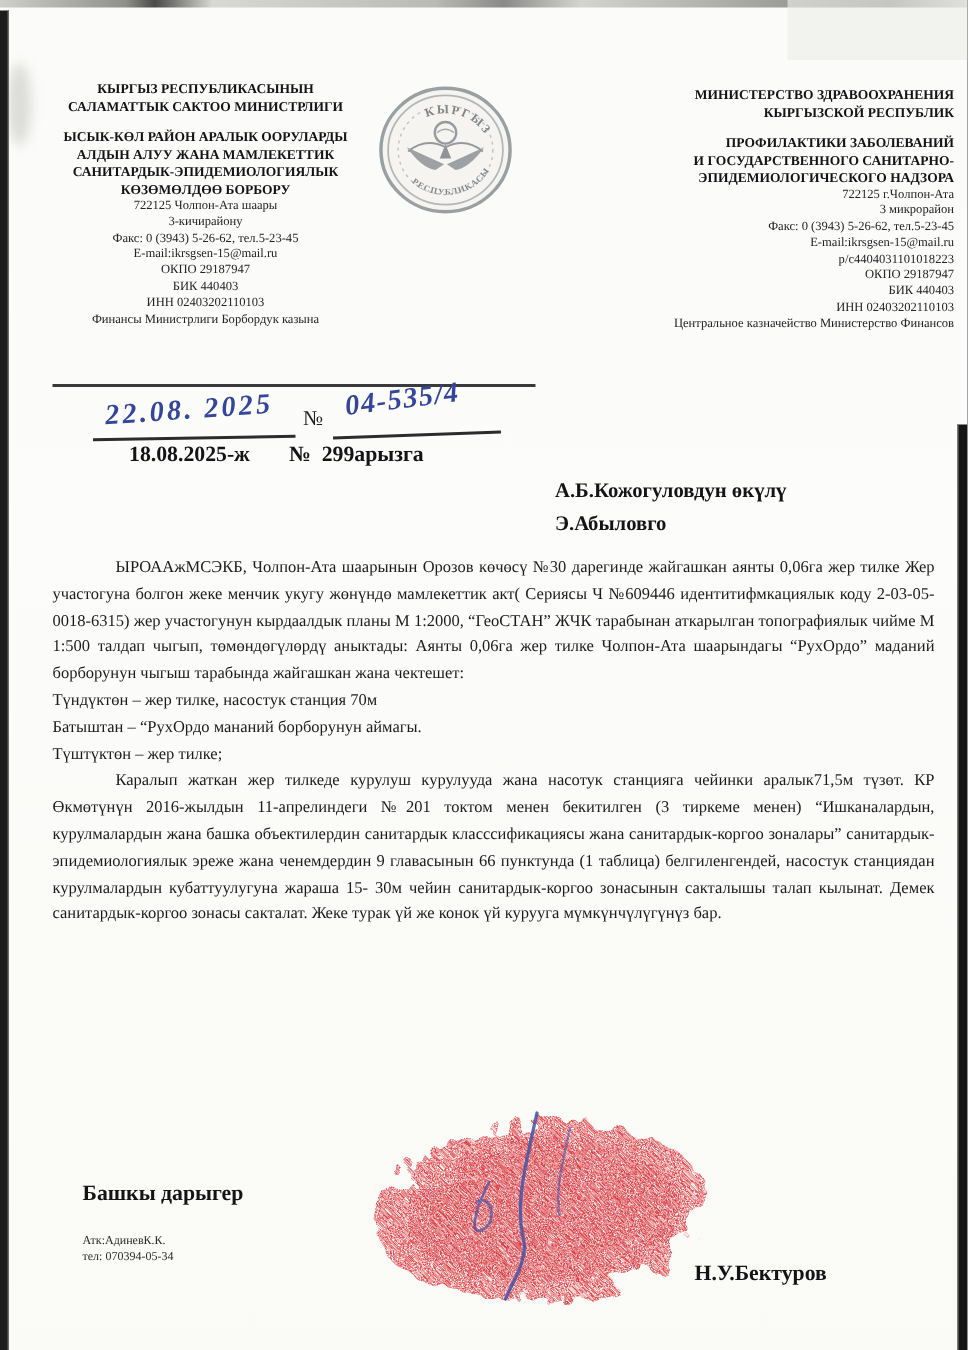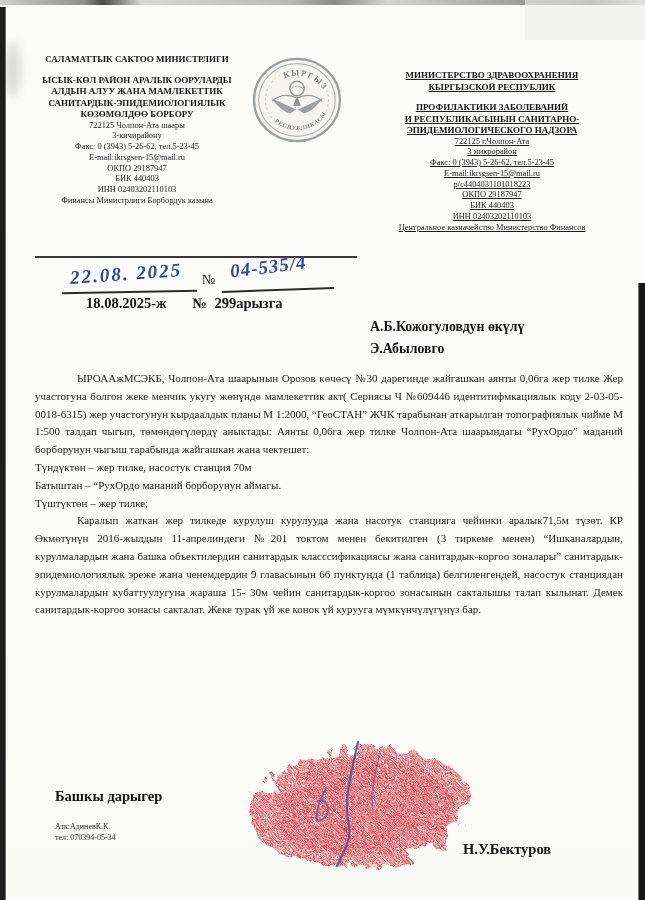--- a/index.html
+++ b/index.html
@@ -12,21 +12,21 @@
   
   .scan-top{position:absolute;top:0;left:0;right:0;height:5px;
     background:linear-gradient(90deg,#cfcfcc 0%,#8f8f8c 13%,#4a4a48 16%,#d8d8d5 22%,#b9b9b6 45%,#8a8a88 52%,#d3d3d0 60%,#a5a5a2 78%,#7c7c79 92%,#c7c7c4 100%);}
   .scan-left{position:absolute;top:7px;bottom:0;left:0;width:5px;background:#1d1d1d;border-right:1px solid #6b6b68;}
   .scan-right{position:absolute;top:283px;bottom:0;right:0;width:6px;background:#161616;border-left:1px solid #7a7a77;}
   .scan-right-top{position:absolute;top:0;right:0;width:120px;height:40px;background:#ededea;opacity:.65;}
   .scan-smudge{position:absolute;top:42px;left:5px;width:16px;height:55px;background:#d4d4d0;border-radius:50%;filter:blur(4px);opacity:.8;}
 
   
   .hdr-left{position:absolute;left:28px;top:54px;width:218px;text-align:center;}
-  .hdr-right{position:absolute;left:348px;top:70px;width:288px;text-align:center;text-decoration:underline;}
+  .hdr-right{position:absolute;left:348px;top:58px;width:288px;text-align:right;}
   .hdr-bold{font-weight:bold;font-size:9px;line-height:11.5px;color:#141416;}
   .hdr-gap{height:9px;}
   .hdr-small{font-size:8.4px;line-height:10.8px;color:#232326;}
   .emblem{position:absolute;left:249px;top:56px;width:96px;height:88px;opacity:.85;}
 
   
   .rule-top{position:absolute;left:35px;top:256px;width:322px;height:2px;background:#3a3a3c;}
   .hw-date{position:absolute;left:70px;top:263px;font-size:19px;font-style:italic;font-weight:bold;
     color:#34459c;letter-spacing:2px;transform:rotate(-4deg);white-space:nowrap;}
   .hw-num{position:absolute;left:230px;top:256px;font-size:19px;font-style:italic;font-weight:bold;
@@ -59,20 +59,21 @@
 
 <div class="page">
 
   <div class="scan-top"></div>
   <div class="scan-right-top"></div>
   <div class="scan-smudge"></div>
   <div class="scan-left"></div>
   <div class="scan-right"></div>
 
   <div class="hdr-left">
+    <div class="hdr-bold">КЫРГЫЗ РЕСПУБЛИКАСЫНЫН</div>
     <div class="hdr-bold">САЛАМАТТЫК САКТОО МИНИСТРЛИГИ</div>
     <div class="hdr-gap"></div>
     <div class="hdr-bold">ЫСЫК-КӨЛ РАЙОН АРАЛЫК ООРУЛАРДЫ</div>
     <div class="hdr-bold">АЛДЫН АЛУУ ЖАНА МАМЛЕКЕТТИК</div>
     <div class="hdr-bold">САНИТАРДЫК-ЭПИДЕМИОЛОГИЯЛЫК</div>
     <div class="hdr-bold">КӨЗӨМӨЛДӨӨ БОРБОРУ</div>
     <div class="hdr-small">722125  Чолпон-Ата шаары</div>
     <div class="hdr-small">3-кичирайону</div>
     <div class="hdr-small">Факс: 0 (3943) 5-26-62, тел.5-23-45</div>
     <div class="hdr-small">E-mail:ikrsgsen-15@mail.ru</div>
@@ -100,21 +101,21 @@
     <text font-size="6" font-weight="bold" fill="#6c7176" font-family="Liberation Serif, serif" letter-spacing="0.8">
       <textPath href="#arcBot" startOffset="22%">РЕСПУБЛИКАСЫ</textPath>
     </text>
   </svg>
 
   <div class="hdr-right">
     <div class="hdr-bold">МИНИСТЕРСТВО ЗДРАВООХРАНЕНИЯ</div>
     <div class="hdr-bold">КЫРГЫЗСКОЙ РЕСПУБЛИК</div>
     <div class="hdr-gap"></div>
     <div class="hdr-bold">ПРОФИЛАКТИКИ ЗАБОЛЕВАНИЙ</div>
-    <div class="hdr-bold">И РЕСПУБЛИКАСЫНЫН САНИТАРНО-</div>
+    <div class="hdr-bold">И ГОСУДАРСТВЕННОГО САНИТАРНО-</div>
     <div class="hdr-bold">ЭПИДЕМИОЛОГИЧЕСКОГО НАДЗОРА</div>
     <div class="hdr-small">722125 г.Чолпон-Ата</div>
     <div class="hdr-small">3 микрорайон</div>
     <div class="hdr-small">Факс: 0 (3943) 5-26-62, тел.5-23-45</div>
     <div class="hdr-small">E-mail:ikrsgsen-15@mail.ru</div>
     <div class="hdr-small">р/с4404031101018223</div>
     <div class="hdr-small">ОКПО 29187947</div>
     <div class="hdr-small">БИК 440403</div>
     <div class="hdr-small">ИНН 02403202110103</div>
     <div class="hdr-small">Центральное казначейство Министерство Финансов</div>

